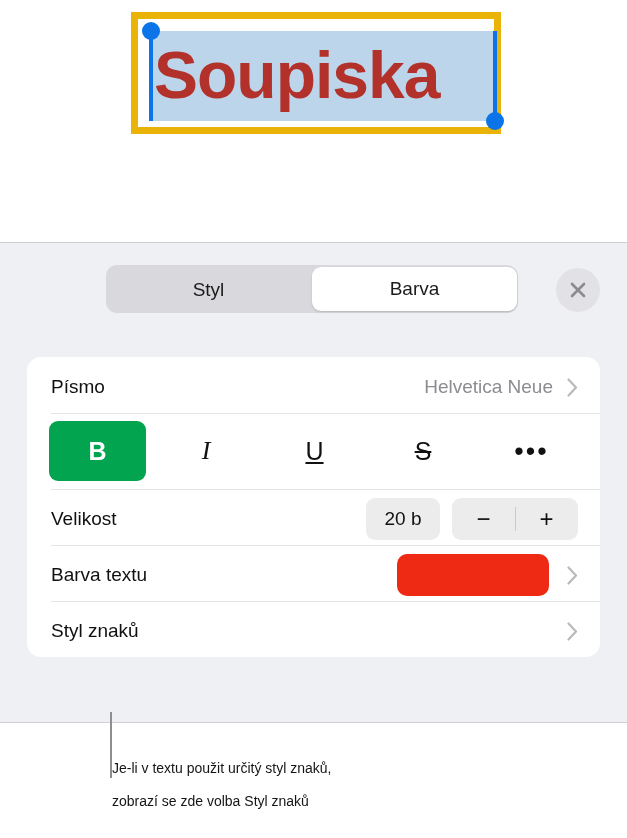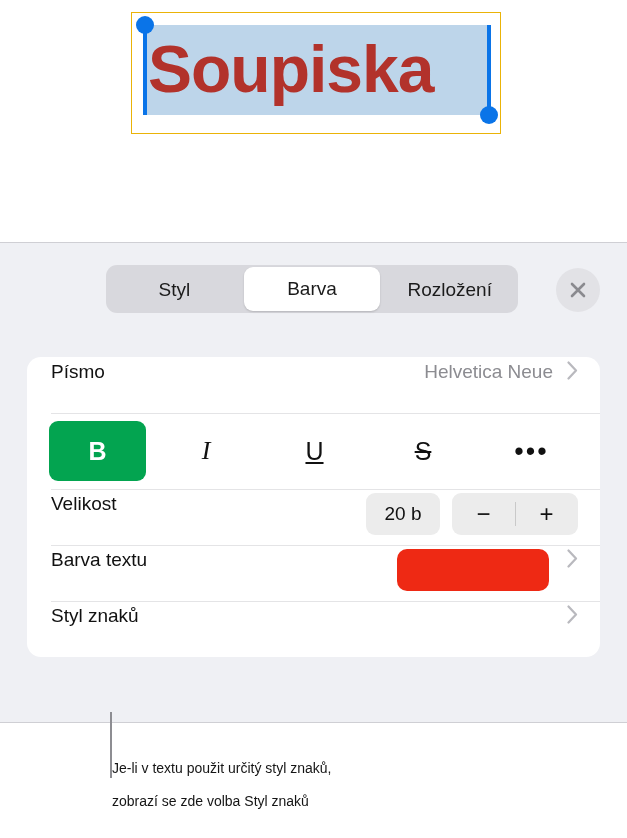--- a/index.html
+++ b/index.html
@@ -23,21 +23,21 @@
     width: 627px;
     height: 242px;
     background: #ffffff;
   }
   .text-box {
     position: absolute;
     left: 131px;
     top: 12px;
     width: 370px;
     height: 122px;
-    border: 1px solid #eab308;
+    border: 7px solid #eab308;
     box-sizing: border-box;
     background: #ffffff;
   }
   .selection-fill {
     position: absolute;
     left: 13px;
     top: 12px;
     width: 345px;
     height: 90px;
     background: #bdd5ea;
@@ -142,20 +142,21 @@
     left: 27px;
     top: 114px;
     width: 573px;
     background: #ffffff;
     border-radius: 14px;
     overflow: hidden;
   }
   .row {
     position: relative;
     display: flex;
+    align-items: center;
     height: 56px;
     padding: 4px 22px 0 24px;
     box-sizing: border-box;
   }
   .row + .row::before {
     content: "";
     position: absolute;
     left: 24px;
     right: 0;
     top: 0;
@@ -289,21 +290,20 @@
     <div class="sel-handle sel-handle-br" style="background: rgb(10, 116, 232);"></div>
   </div>
 </div>
 
 <div class="panel">
 
   <div class="panel-header">
     <div class="segmented">
       <div class="seg-item">Styl</div>
       <div class="seg-item selected">Barva</div>
-      <div class="seg-item">Rozložení</div>
     </div>
     <div class="close-btn">
       <span>
         <svg width="22" height="22" viewBox="0 0 22 22">
           <path d="M5 5 L17 17 M17 5 L5 17" stroke="#8a8a8f" stroke-width="2.6" stroke-linecap="round" fill="none"></path>
         </svg>
       </span>
     </div>
   </div>
 

